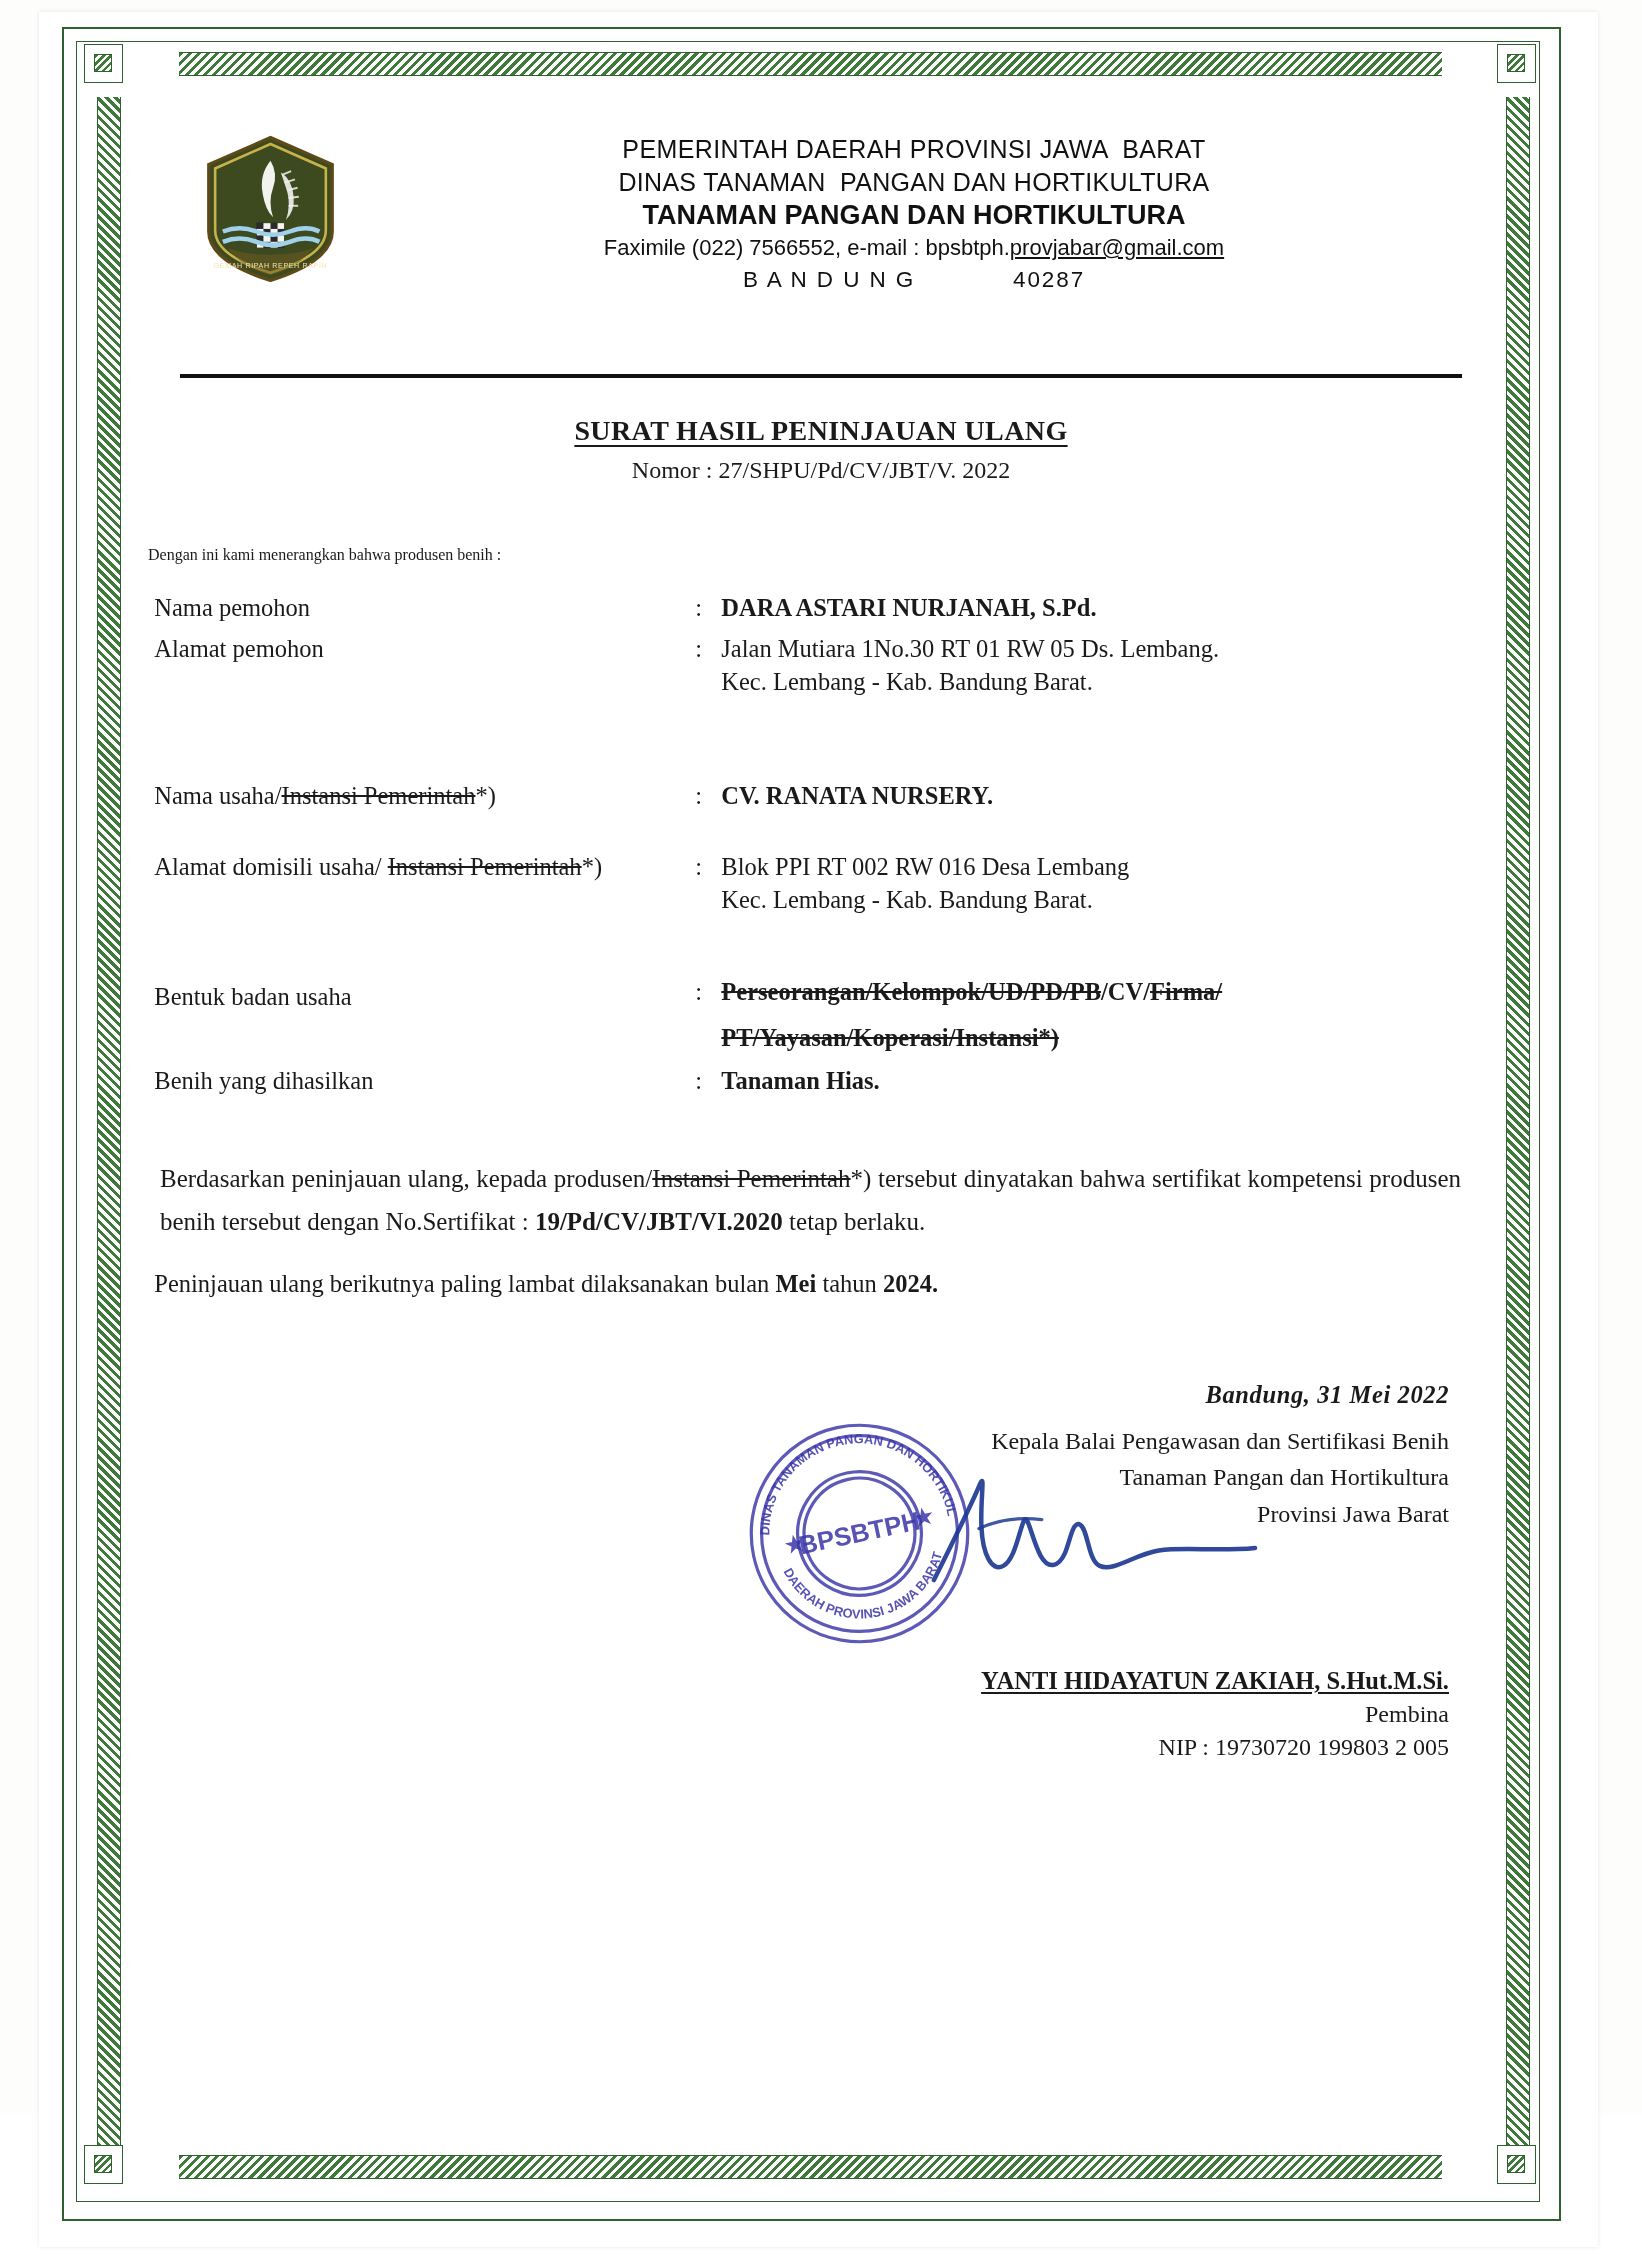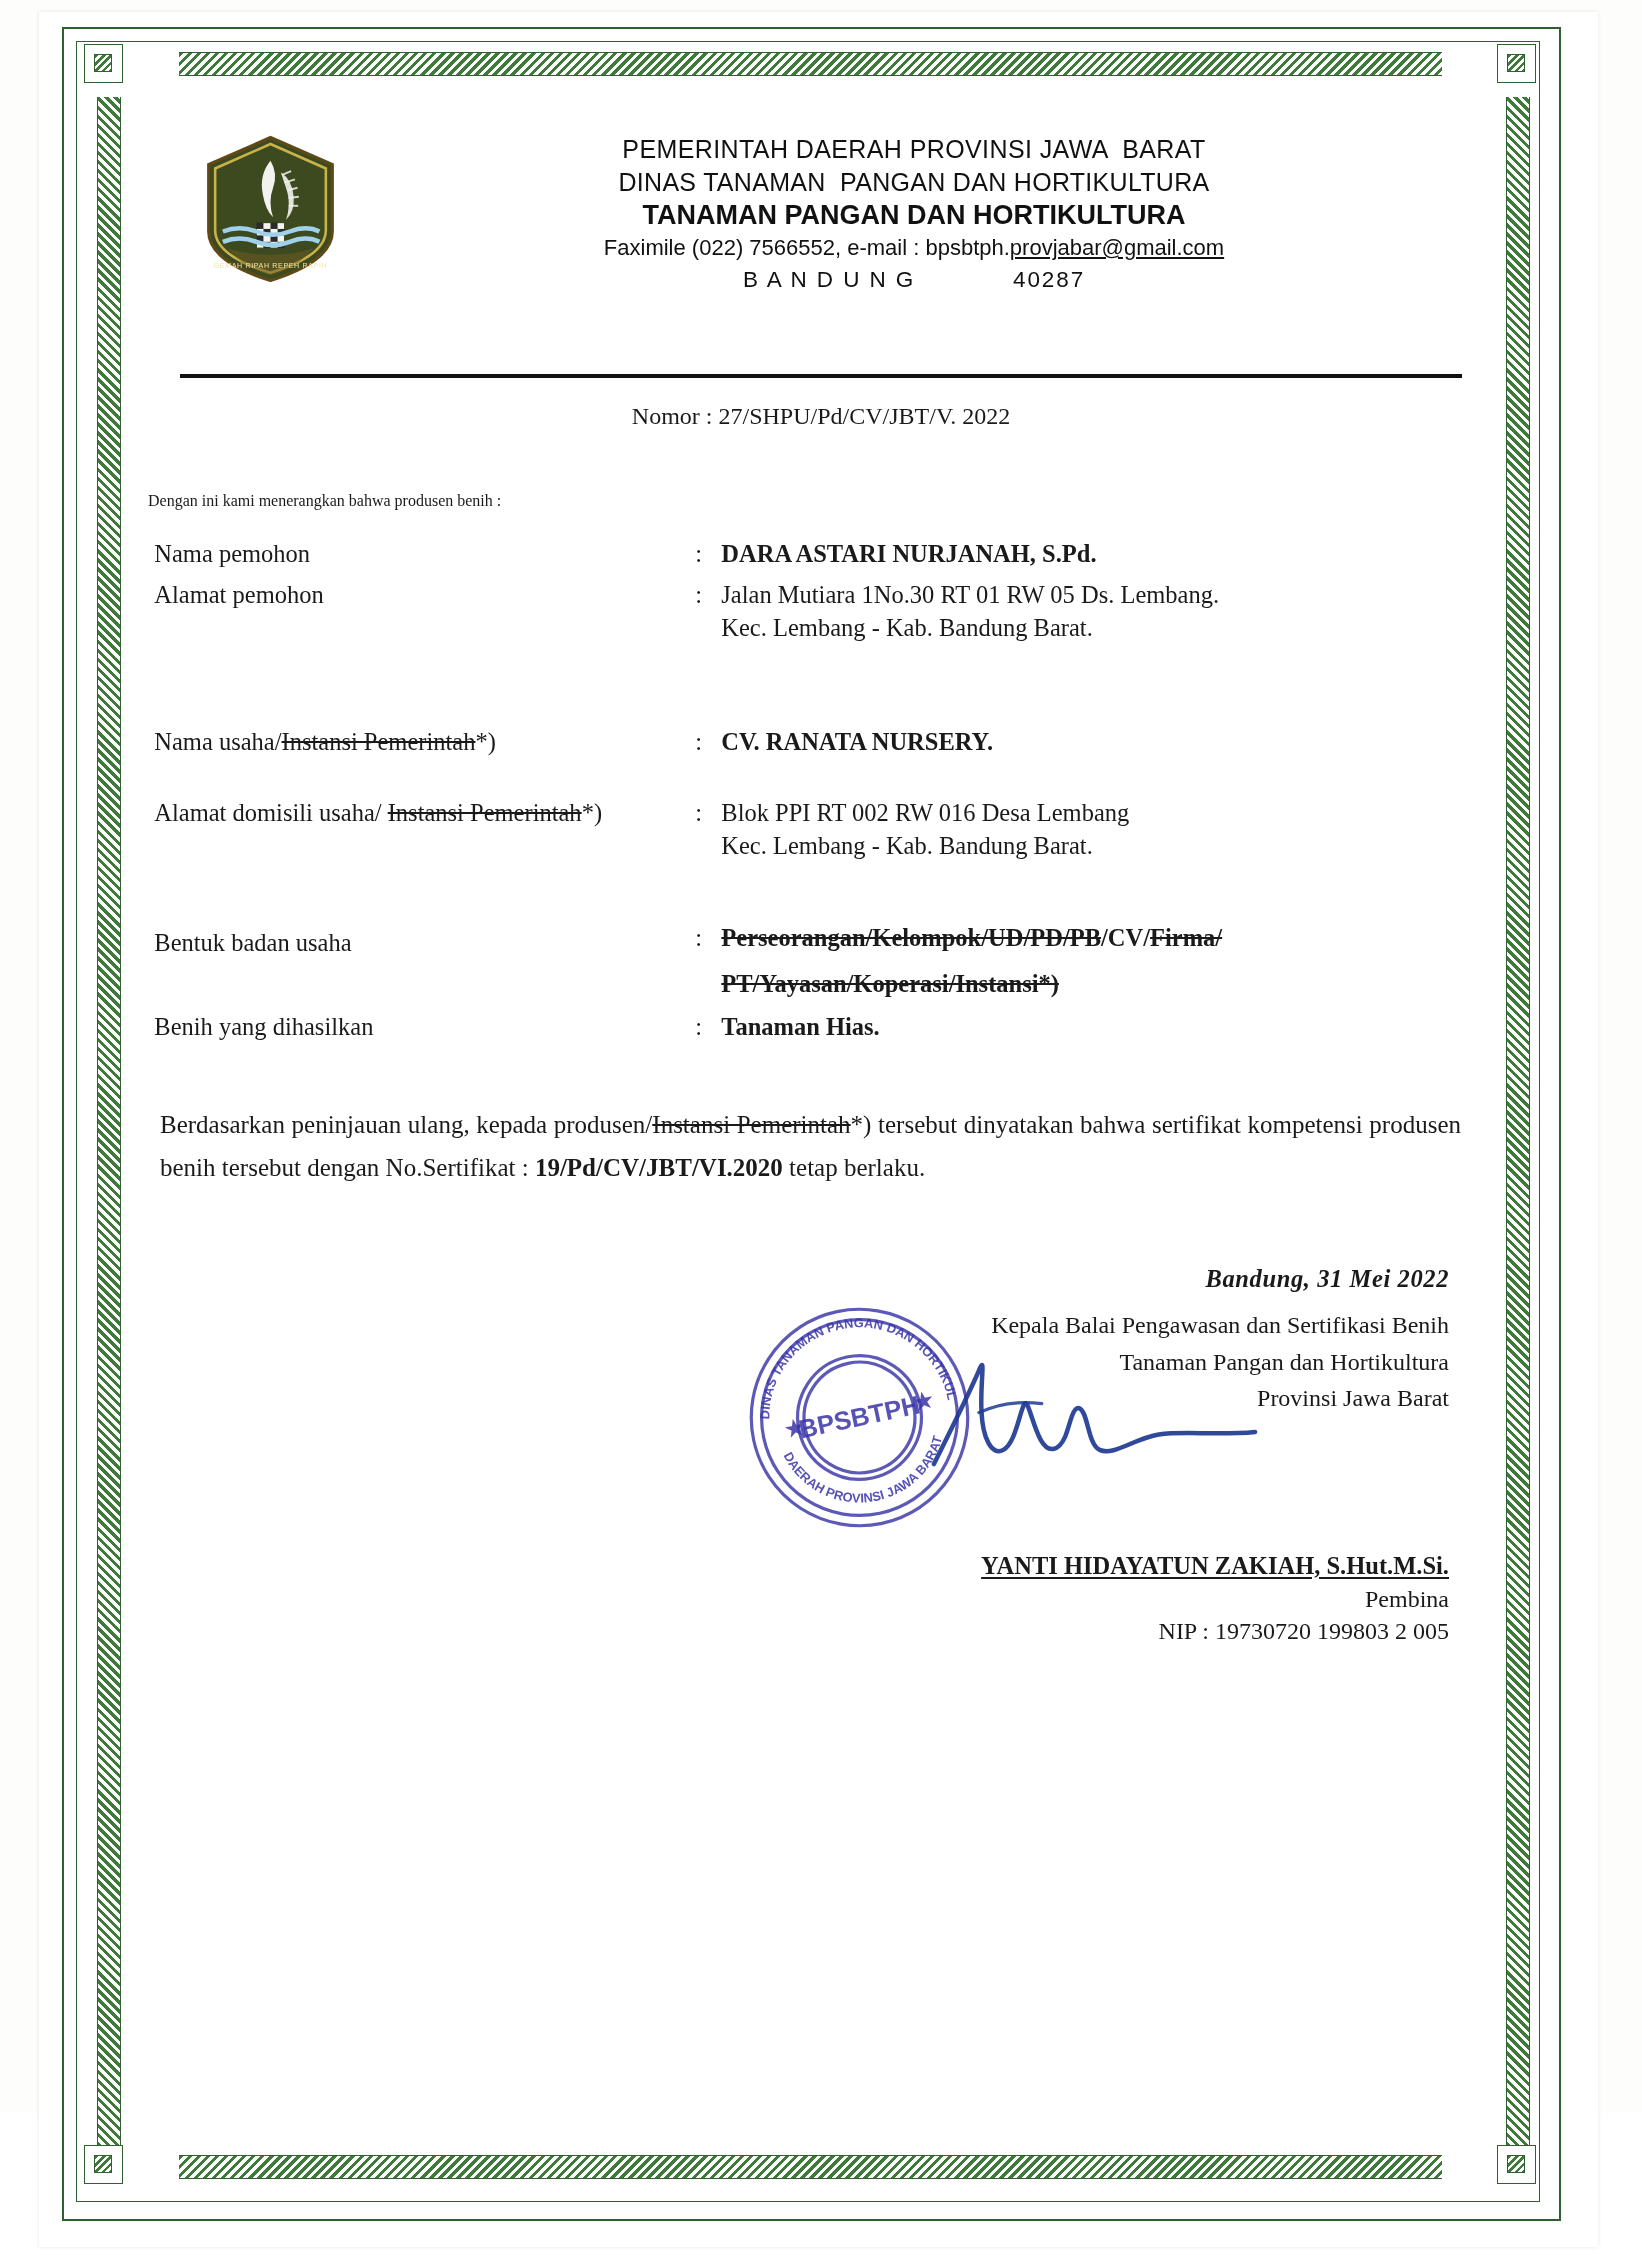--- a/index.html
+++ b/index.html
@@ -377,20 +377,21 @@
         <div class="hl1">PEMERINTAH DAERAH PROVINSI JAWA  BARAT</div>
         <div class="hl2">DINAS TANAMAN  PANGAN DAN HORTIKULTURA</div>
         <div class="hl4">TANAMAN PANGAN DAN HORTIKULTURA</div>
         <div class="hl6"><span>Faximile (022) 7566552, e-mail : bpsbtph.</span><span class="ul">provjabar@gmail.com</span></div>
         <div class="hl7">B A N D U N G            40287</div>
       </div>
 
       <div class="head-rule"></div>
     </div>
 
+    <div class="doc-title">SURAT HASIL PENINJAUAN ULANG</div>
     <div class="doc-number">Nomor : 27/SHPU/Pd/CV/JBT/V. 2022</div>
 
     <div class="intro">Dengan ini kami menerangkan bahwa produsen benih :</div>
 
     <div class="fields">
 
       <div class="frow">
         <span class="flabel">Nama pemohon</span>
         <span class="fcolon">:</span>
         <span class="fvalue bold">DARA ASTARI NURJANAH, S.Pd.</span>
@@ -436,20 +437,23 @@
       </div>
 
     </div>
 
     <div class="para">
       <span>Berdasarkan  peninjauan  ulang,  kepada  produsen/</span><span class="strike">Instansi  Pemerintah</span><span>*)  tersebut  dinyatakan  bahwa</span>
       <span>sertifikat kompetensi produsen benih tersebut dengan No.Sertifikat : </span><span class="bold">19/Pd/CV/JBT/VI.2020</span><span>  tetap</span>
       <span>berlaku.</span>
     </div>
 
+    <div class="para2">
+      <span>Peninjauan ulang berikutnya paling lambat dilaksanakan bulan </span><span class="bold">Mei</span><span>  tahun  </span><span class="bold">2024.</span>
+    </div>
 
     <div class="sign-block">
       <div class="sign-place">Bandung,   31  Mei     2022</div>
       <div class="sign-office">
         <div>Kepala Balai Pengawasan dan Sertifikasi Benih</div>
         <div>Tanaman Pangan dan Hortikultura</div>
         <div>Provinsi Jawa Barat</div>
       </div>
 
       <div class="sign-space"></div>

